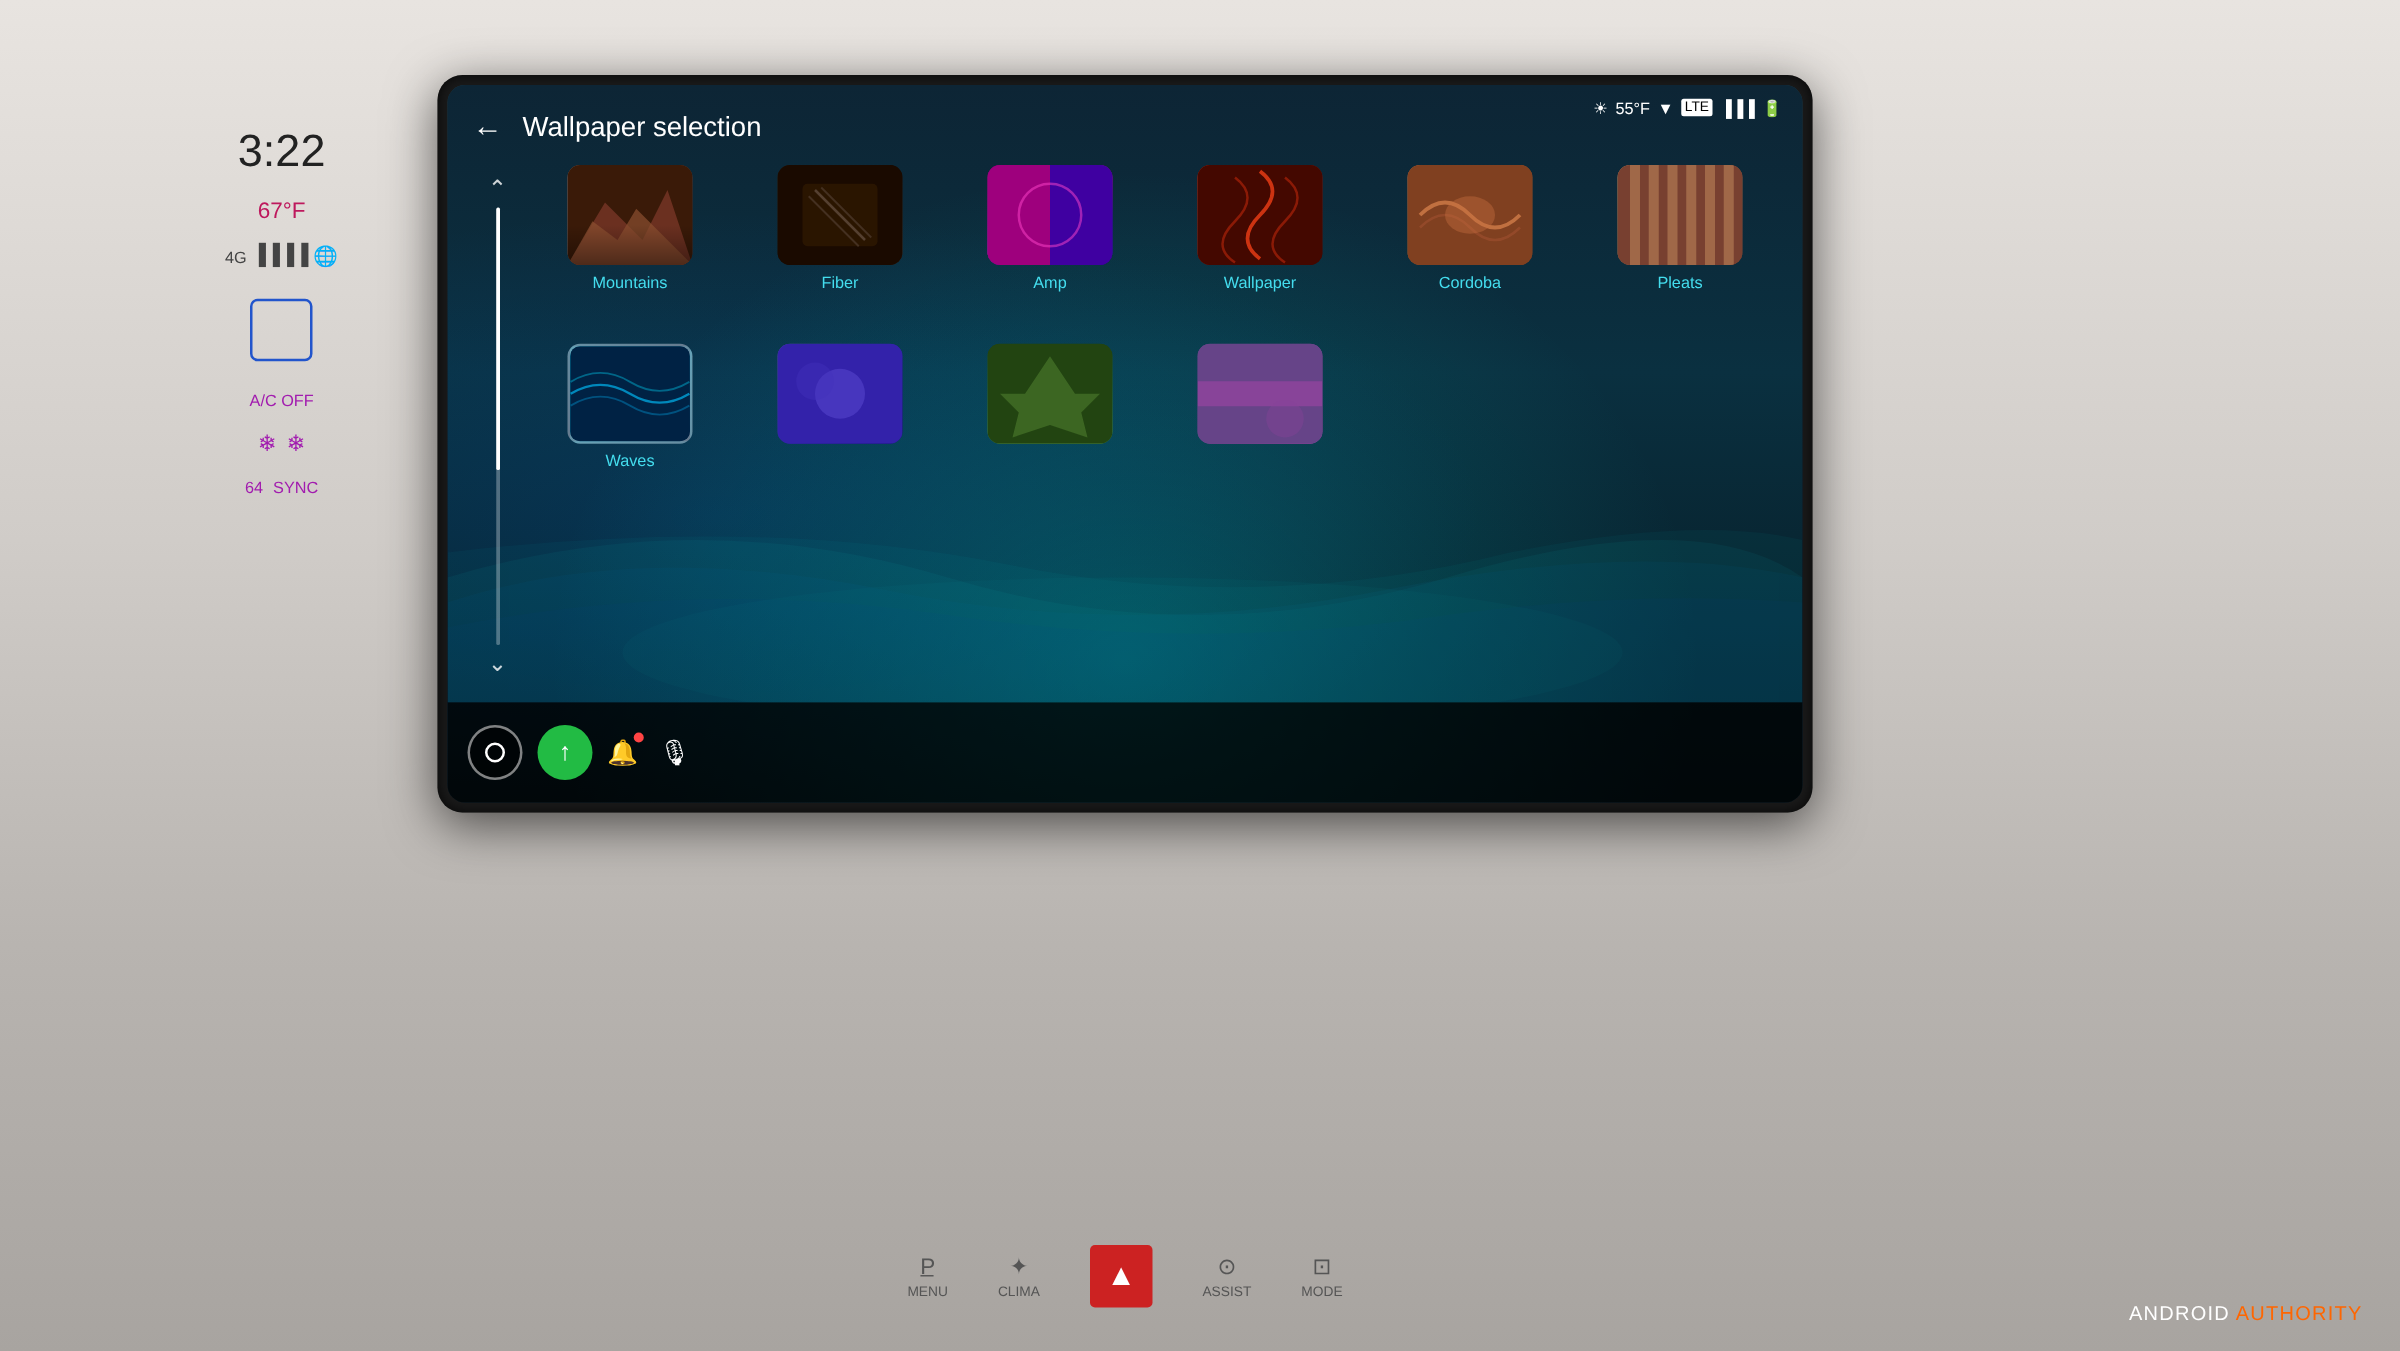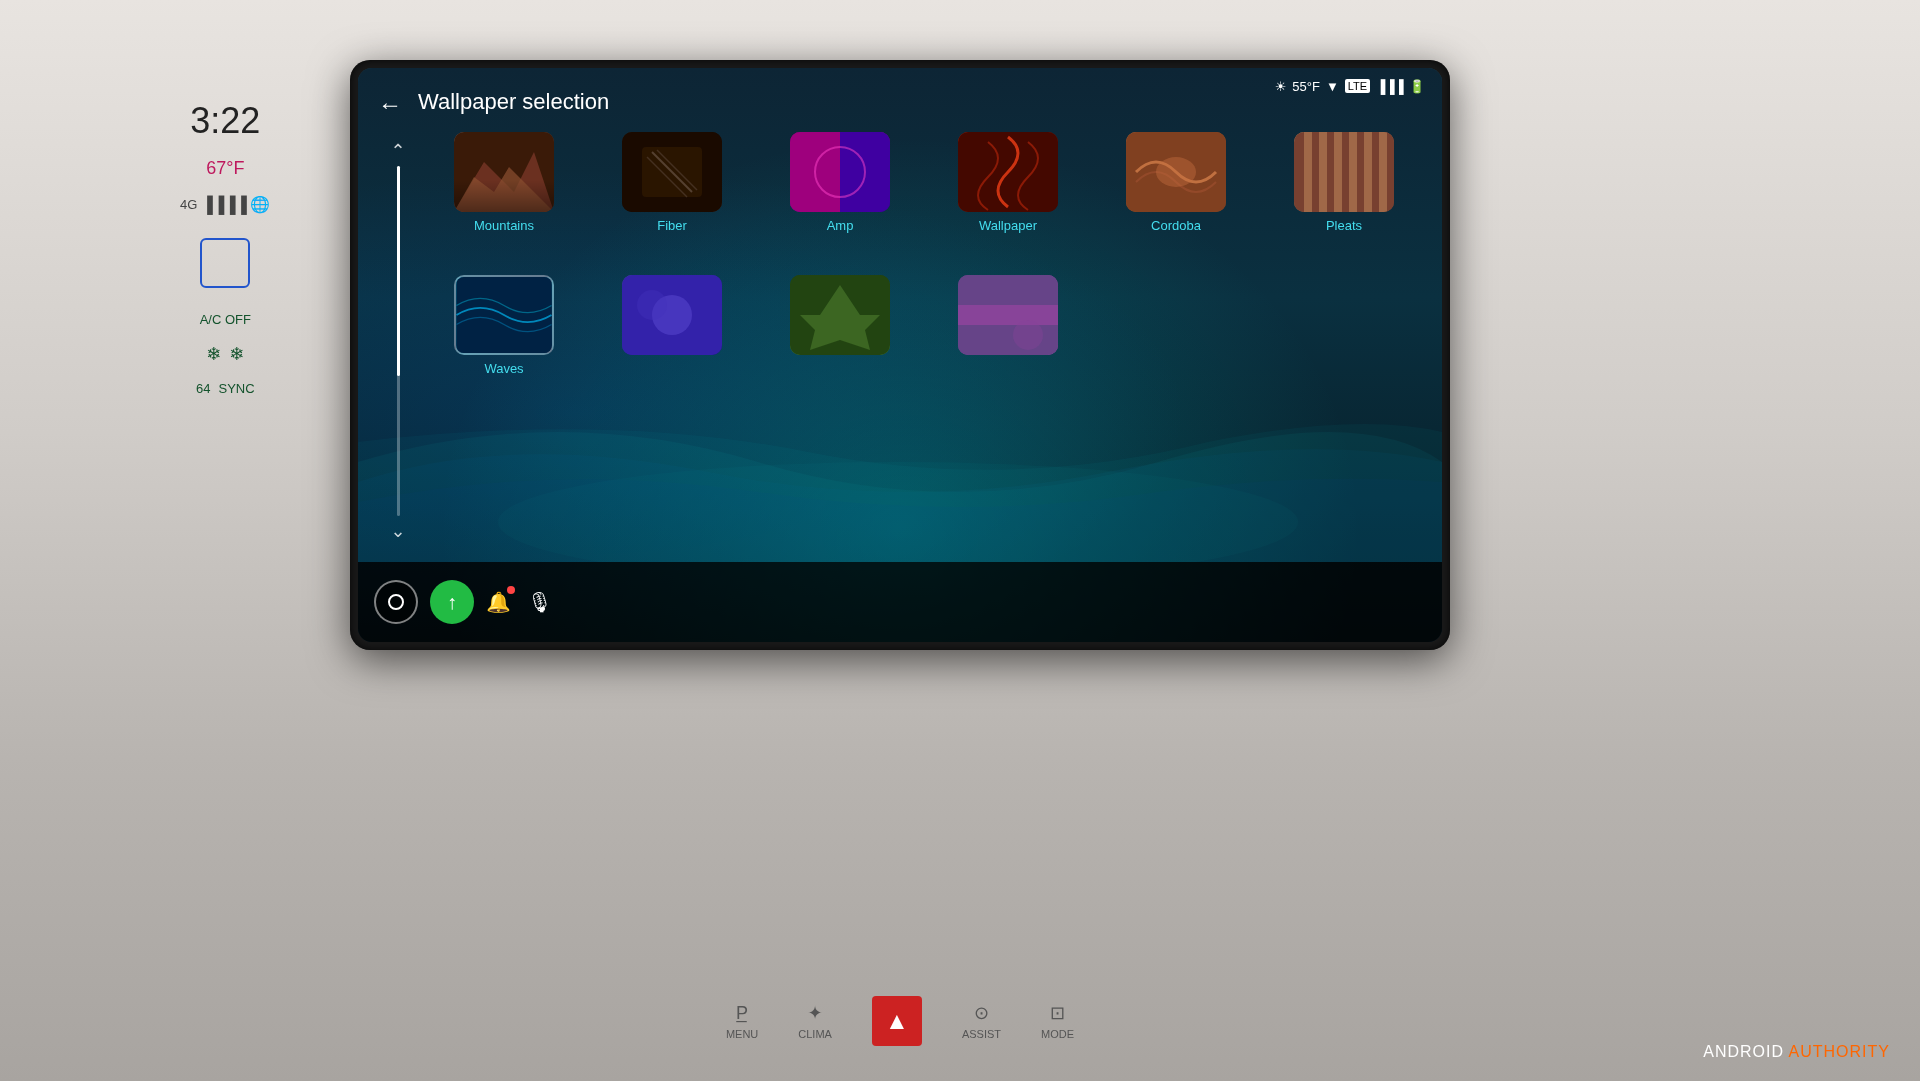--- a/index.html
+++ b/index.html
@@ -363,21 +363,21 @@
       cursor: pointer;
       margin: 8px auto;
     }
 
     .control-row {
       display: flex;
       align-items: center;
       justify-content: center;
       gap: 8px;
       font-size: 13px;
-      color: #14532d;
+      color: #a21caf;
     }
 
     .control-icon {
       font-size: 18px;
     }
 
     
     .physical-controls {
       position: absolute;
       bottom: 20px;

